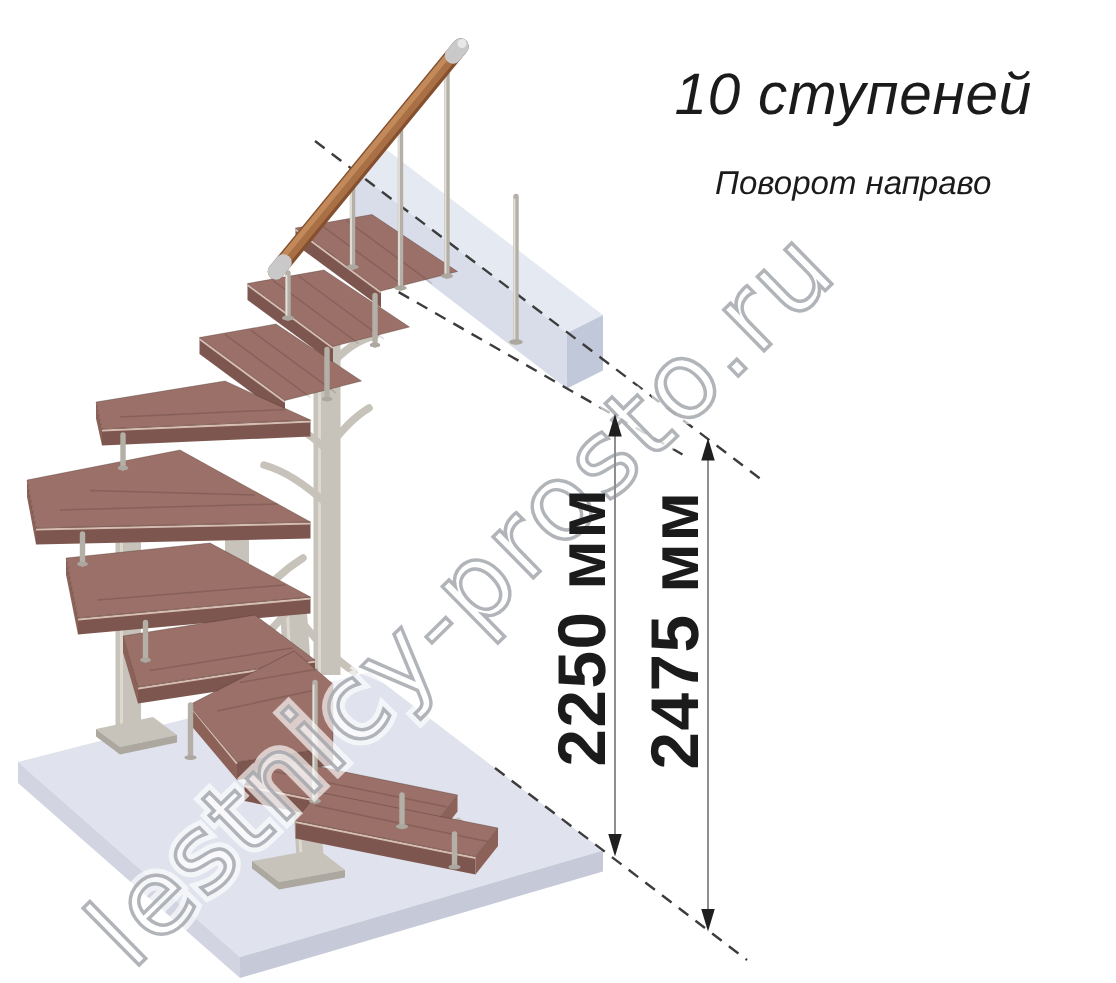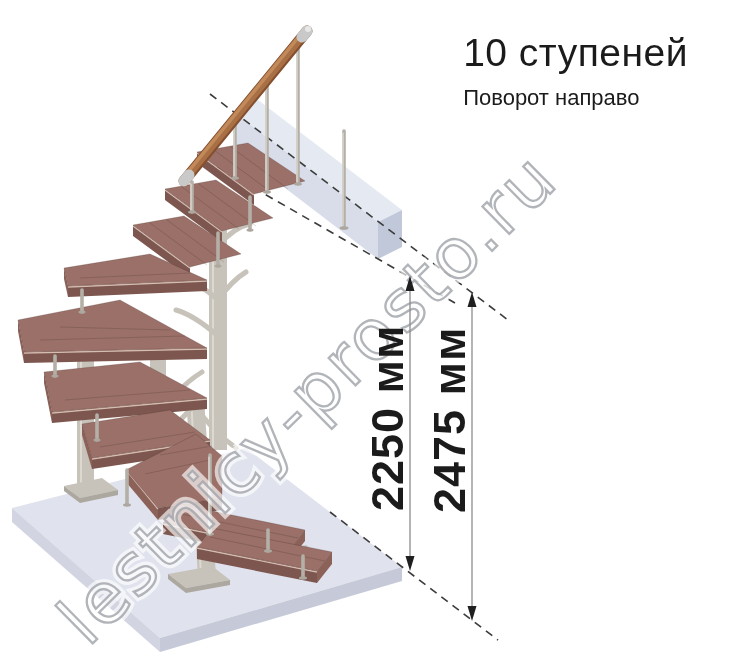--- a/index.html
+++ b/index.html
@@ -1,22 +1,22 @@
 <!DOCTYPE html>
 <html style="--c-wood-top: #9a7068; --c-wood-front: #7d574f; --c-wood-side: #8b6158; --c-wood-nose: #d6bdb2; --c-handrail: #a96f45; --c-handrail-dark: #84502f; --c-handrail-light: #c28a5a; --c-steel: #c7c3ba; --c-steel-dark: #aca89f; --c-steel-light: #e3e0d9; --c-rod: #b4b0a7; --c-floor-top: #e0e3ed; --c-floor-left: #d2d5e1; --c-floor-front: #c6cad8; --c-beam-top: #e3e7f1; --c-beam-front: #d4d9e7; --c-beam-end: #bcc3d6; --c-dash: #3c3c3c; --c-dim-line: #8c8c8c; --c-text: #1b1b1b; --c-wm-stroke: #a3a7ad;"><head>
 <meta charset="utf-8">
 <style>
   html,body{margin:0;padding:0;background:#fff;}
   .canvas{
     position:relative;width:744px;height:655px;background:#fff;overflow:hidden;
     font-family:"Liberation Sans",sans-serif;
   }
-  .title-block{position:absolute;top:33px;right:56px;text-align:left;color:var(--c-text,#1b1b1b);}
+  .title-block{position:absolute;top:44px;right:56px;text-align:center;color:var(--c-text,#1b1b1b);font-style:italic;}
   .title-main{font-size:39px;line-height:1.05;letter-spacing:.5px;}
-  .title-sub{font-size:22px;line-height:1.1;margin-top:12px;}
+  .title-sub{font-size:22px;line-height:1.1;margin-top:25px;}
   svg{position:absolute;left:0;top:0;}
   
   .floor-top{fill:var(--c-floor-top,#e0e3ed);}
   .floor-left{fill:var(--c-floor-left,#d2d5e1);}
   .floor-front{fill:var(--c-floor-front,#c6cad8);}
   .beam-top{fill:var(--c-beam-top,#e3e7f1);fill-opacity:.92;}
   .beam-front{fill:var(--c-beam-front,#d4d9e7);fill-opacity:.9;}
   .beam-end{fill:var(--c-beam-end,#bcc3d6);fill-opacity:.92;}
   .steel{fill:var(--c-steel,#c7c3ba);}
   .steel-dark{fill:var(--c-steel-dark,#aca89f);}

